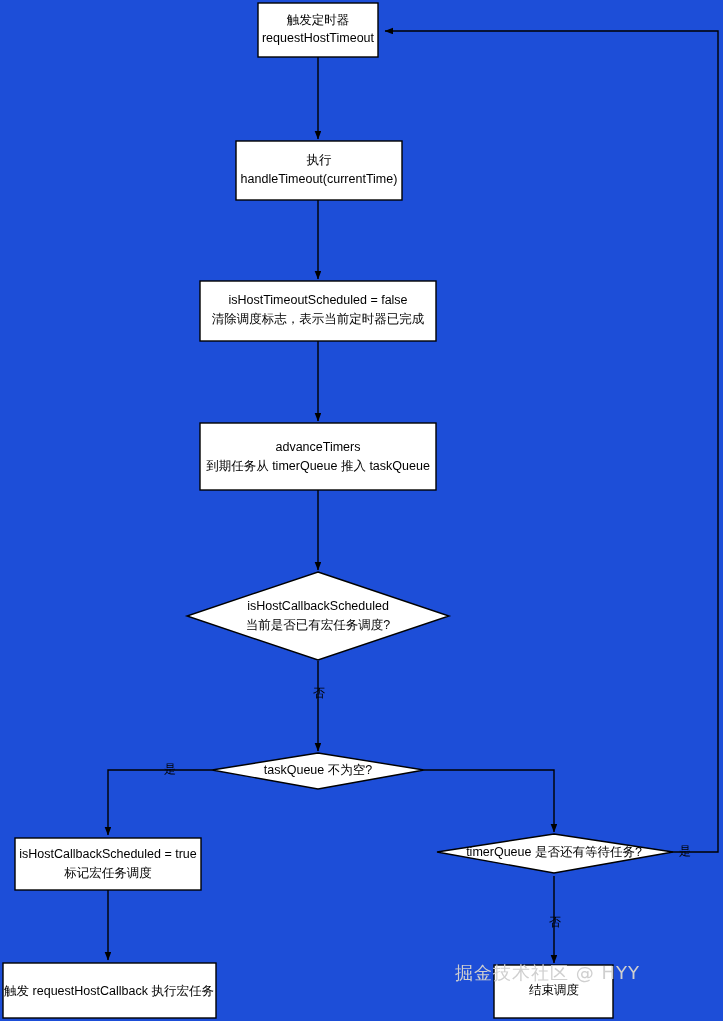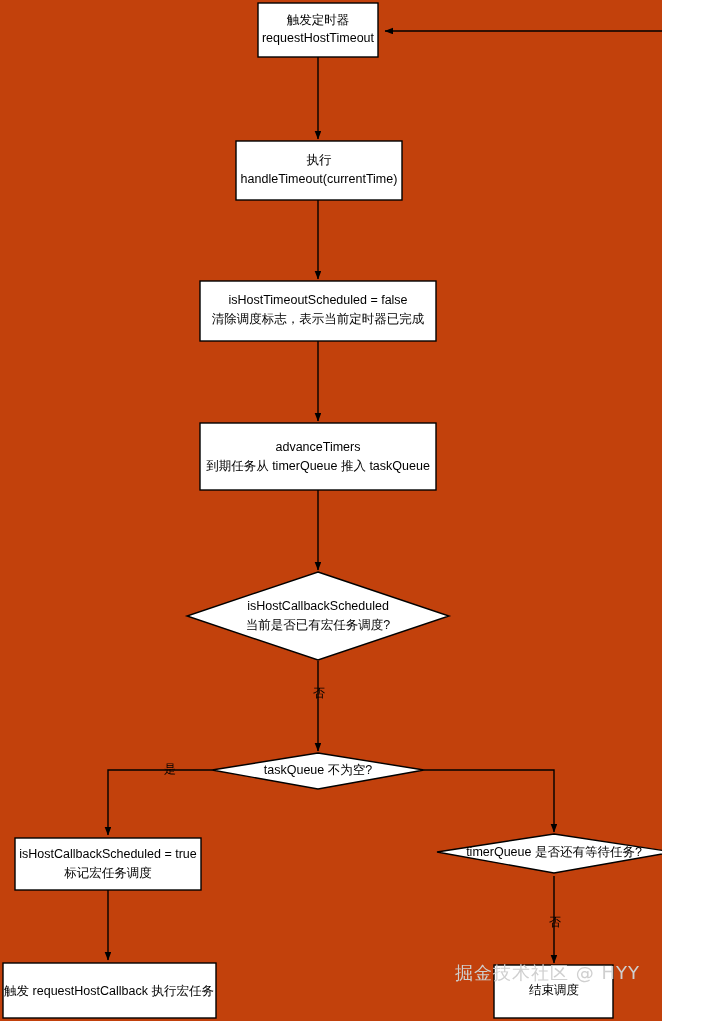--- a/index.html
+++ b/index.html
@@ -6,23 +6,23 @@
   html, body {
     margin: 0;
     padding: 0;
     background: #ffffff;
   }
   body {
     font-family: "Liberation Sans", "DejaVu Sans", sans-serif;
   }
   #canvas {
     position: relative;
-    width: 662px;
+    width: 723px;
     height: 1021px;
-    background: #c2410c;
+    background: #1d4ed8;
     overflow: hidden;
   }
   #flow-svg {
     position: absolute;
     left: 0;
     top: 0;
     width: 723px;
     height: 1021px;
   }
   .node-text {

